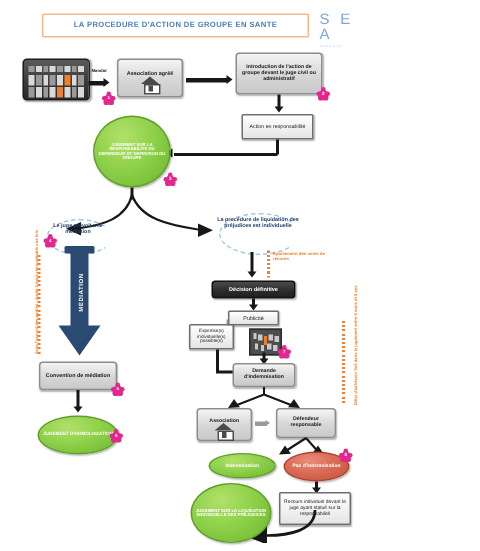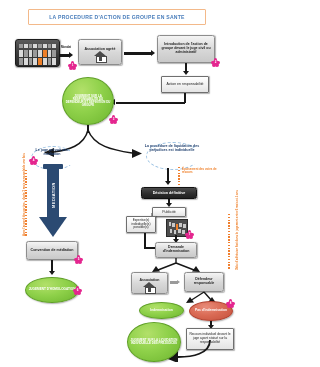--- a/index.html
+++ b/index.html
@@ -189,20 +189,24 @@
 </style>
 </head>
 <body>
 
 <div id="stage">
 
   <div class="title-box">
     <span class="title-text">LA PROCEDURE D'ACTION DE GROUPE EN SANTE</span>
   </div>
 
+  <div class="logo">
+    <div class="logo-main">S E A</div>
+    <div class="logo-sub">avocats</div>
+  </div>
 
   <div class="crowd">
     <div class="row" style="top:4px;height:4px;">
       <i class="p d"></i>
         <i class="p"></i>
         <i class="p d"></i>
         <i class="p"></i>
         <i class="p d"></i>
         <i class="p"></i>
         <i class="p d"></i>

